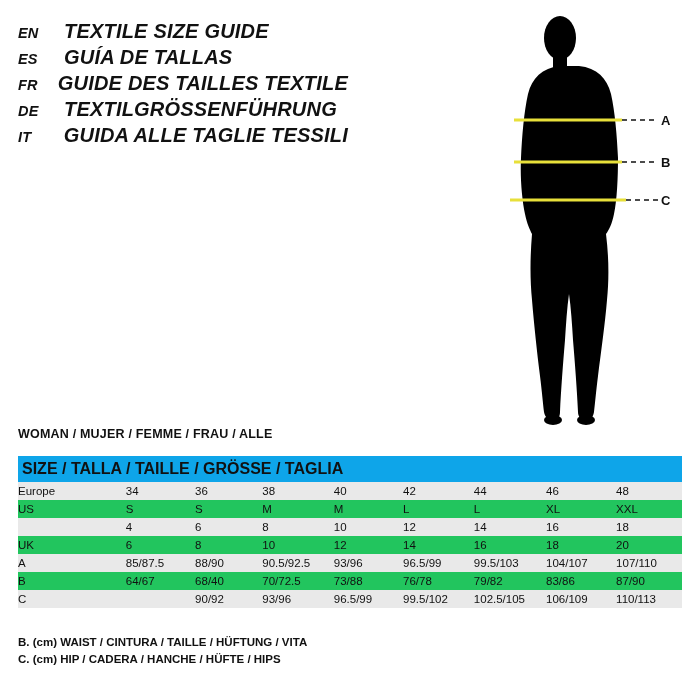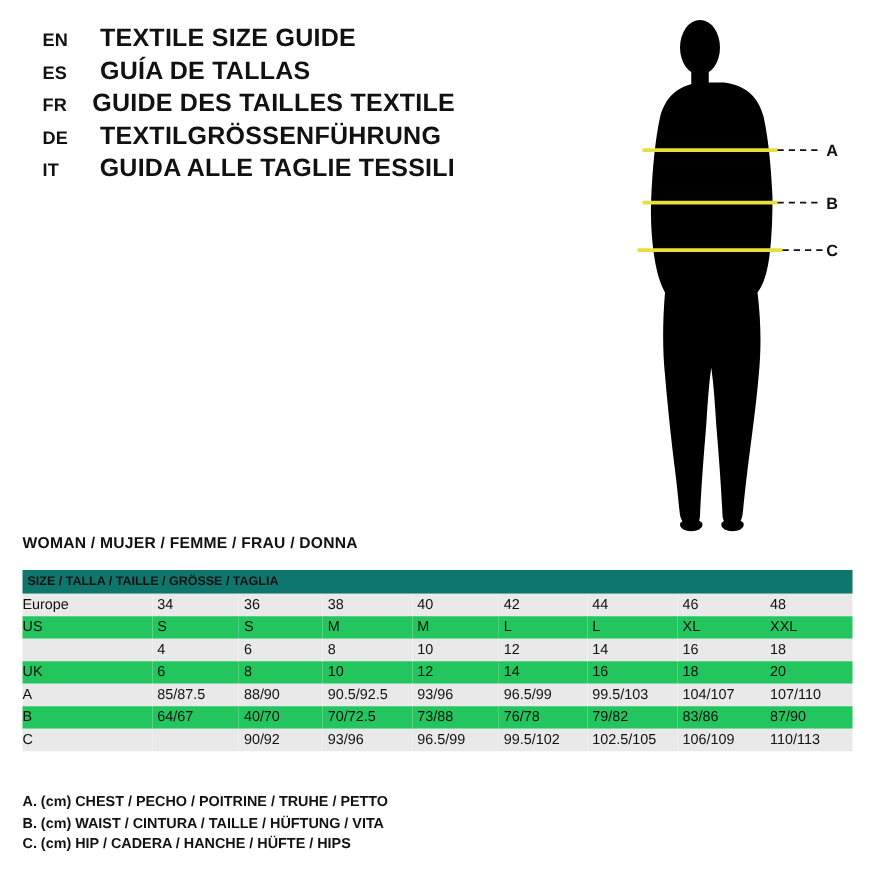--- a/index.html
+++ b/index.html
@@ -13,22 +13,23 @@
     font-family: "Liberation Sans", sans-serif;
     color: #111111;
     position: relative;
     overflow: hidden;
   }
 
   
   .title-block {
     position: absolute;
     top: 20px;
-    left: 34px;
+    left: 18px;
     width: 330px;
+    font-style: italic;
   }
   .title-row {
     display: flex;
     align-items: baseline;
     margin-bottom: 3px;
   }
   .title-lang {
     width: 46px;
     font-size: 14.5px;
     font-weight: bold;
@@ -80,23 +81,23 @@
     border-collapse: collapse;
     font-size: 11.5px;
   }
   .size-table td, .size-table th {
     padding: 3px 4px;
     text-align: left;
     font-weight: normal;
     white-space: nowrap;
   }
   .size-table tr.header-row td {
-    background: #0f766e;
-    font-weight: bold;
-    font-size: 10px;
+    background: #0ea5e9;
+    font-weight: bold;
+    font-size: 16px;
     padding-top: 4px;
     padding-bottom: 4px;
   }
   .size-table tr.shade td {
     background: #e9e9e9;
   }
   .size-table tr.plain td {
     background: #22c55e;
   }
   .size-table td.label-col {
@@ -189,21 +190,21 @@
 
     <line x1="152" y1="112" x2="188" y2="112" stroke="#111111" stroke-width="1.4" stroke-dasharray="5,4"></line>
     <line x1="152" y1="154" x2="188" y2="154" stroke="#111111" stroke-width="1.4" stroke-dasharray="5,4"></line>
     <line x1="156" y1="192" x2="188" y2="192" stroke="#111111" stroke-width="1.4" stroke-dasharray="5,4"></line>
   </svg>
   <span class="marker-label" style="left:191px; top:105px;">A</span>
   <span class="marker-label" style="left:191px; top:147px;">B</span>
   <span class="marker-label" style="left:191px; top:185px;">C</span>
 </div>
 
-<div class="woman-heading">WOMAN / MUJER / FEMME / FRAU / DONNA</div>
+<div class="woman-heading">WOMAN / MUJER / FEMME / FRAU / ALLE</div>
 
 <table class="size-table">
   <tbody>
     <tr class="header-row">
       <td colspan="9">SIZE / TALLA / TAILLE / GRÖSSE / TAGLIA</td>
     </tr>
 
     <tr class="shade">
       <td class="label-col">Europe</td>
       <td class="val">34</td>
@@ -260,21 +261,21 @@
       <td class="val">93/96</td>
       <td class="val">96.5/99</td>
       <td class="val">99.5/103</td>
       <td class="val">104/107</td>
       <td class="val">107/110</td>
     </tr>
 
     <tr class="plain">
       <td class="label-col">B</td>
       <td class="val">64/67</td>
-      <td class="val">40/70</td>
+      <td class="val">68/40</td>
       <td class="val">70/72.5</td>
       <td class="val">73/88</td>
       <td class="val">76/78</td>
       <td class="val">79/82</td>
       <td class="val">83/86</td>
       <td class="val">87/90</td>
     </tr>
 
     <tr class="shade">
       <td class="label-col">C</td>
@@ -284,16 +285,15 @@
       <td class="val">96.5/99</td>
       <td class="val">99.5/102</td>
       <td class="val">102.5/105</td>
       <td class="val">106/109</td>
       <td class="val">110/113</td>
     </tr>
   </tbody>
 </table>
 
 <div class="legend">
-  <div>A. (cm) CHEST / PECHO / POITRINE / TRUHE / PETTO</div>
   <div>B. (cm) WAIST / CINTURA / TAILLE / HÜFTUNG / VITA</div>
   <div>C. (cm) HIP / CADERA / HANCHE / HÜFTE / HIPS</div>
 </div>
 
 </body></html>

